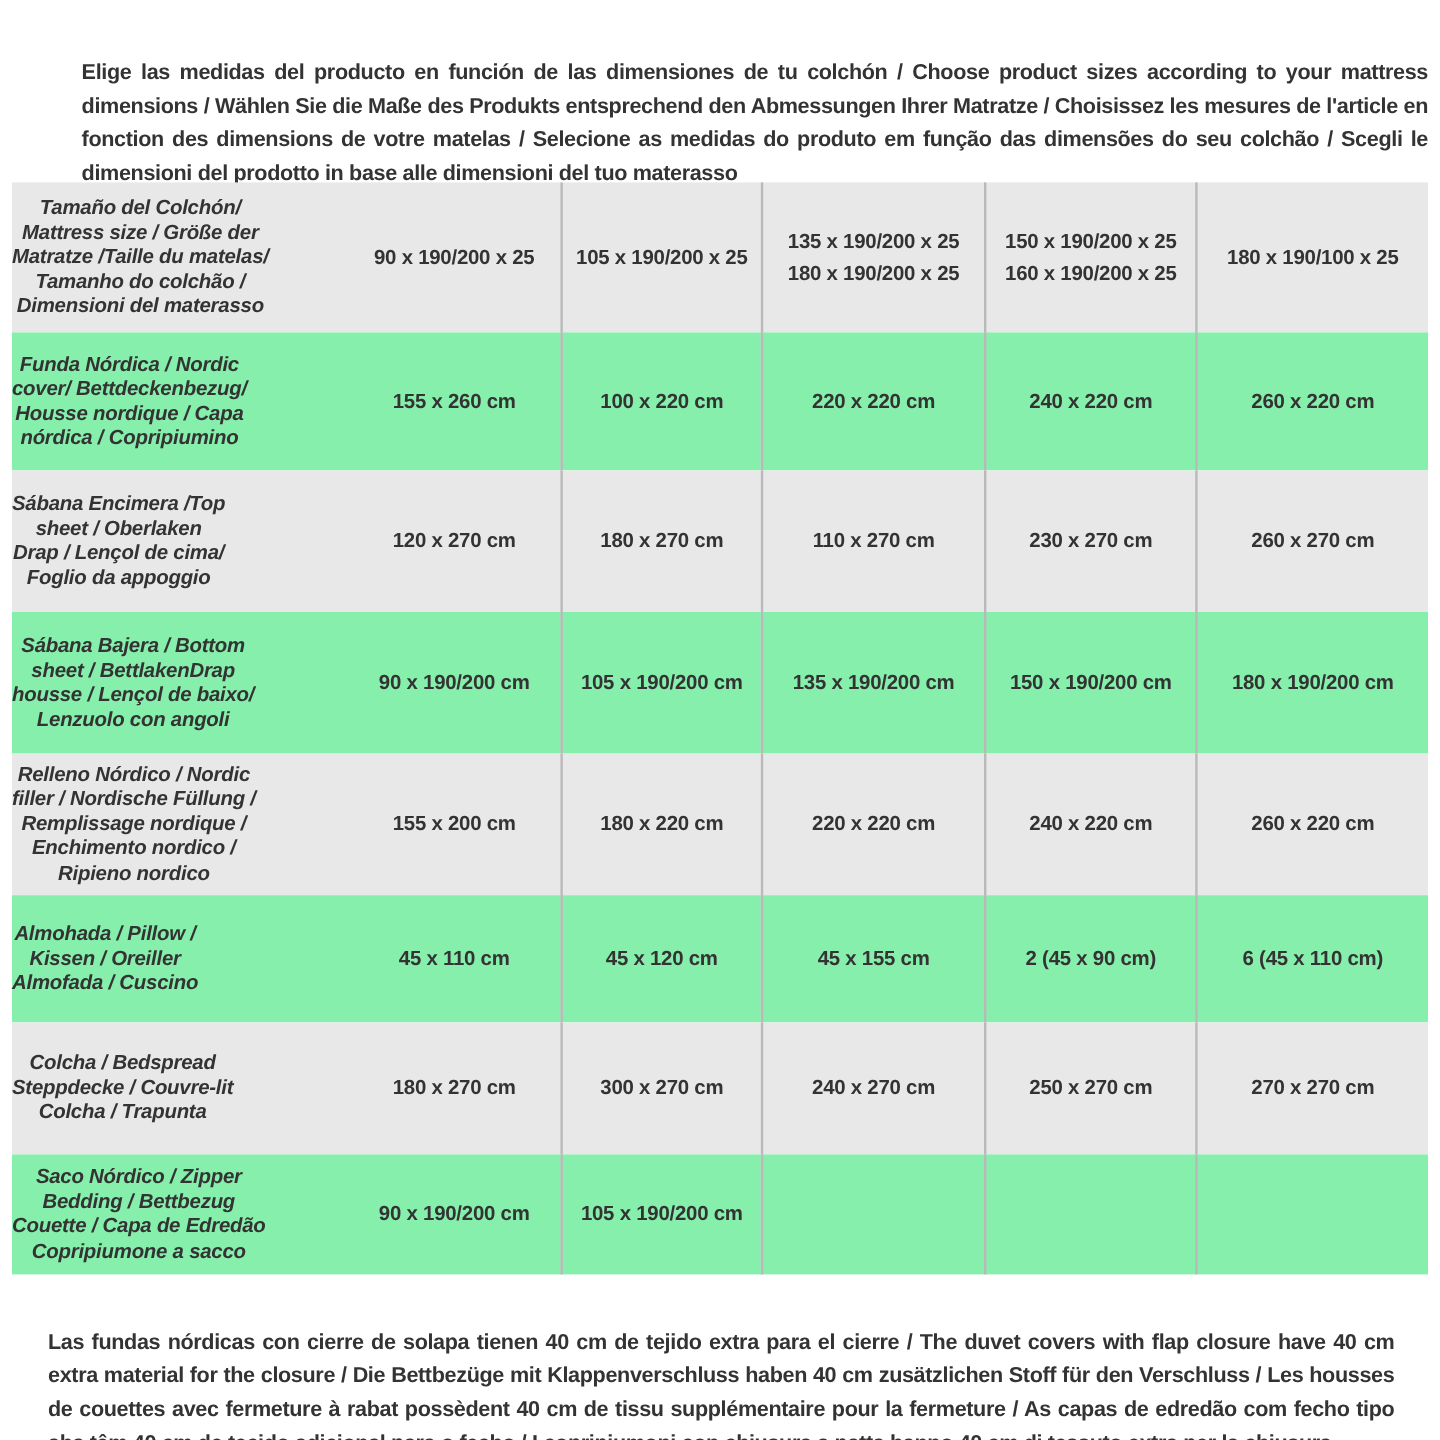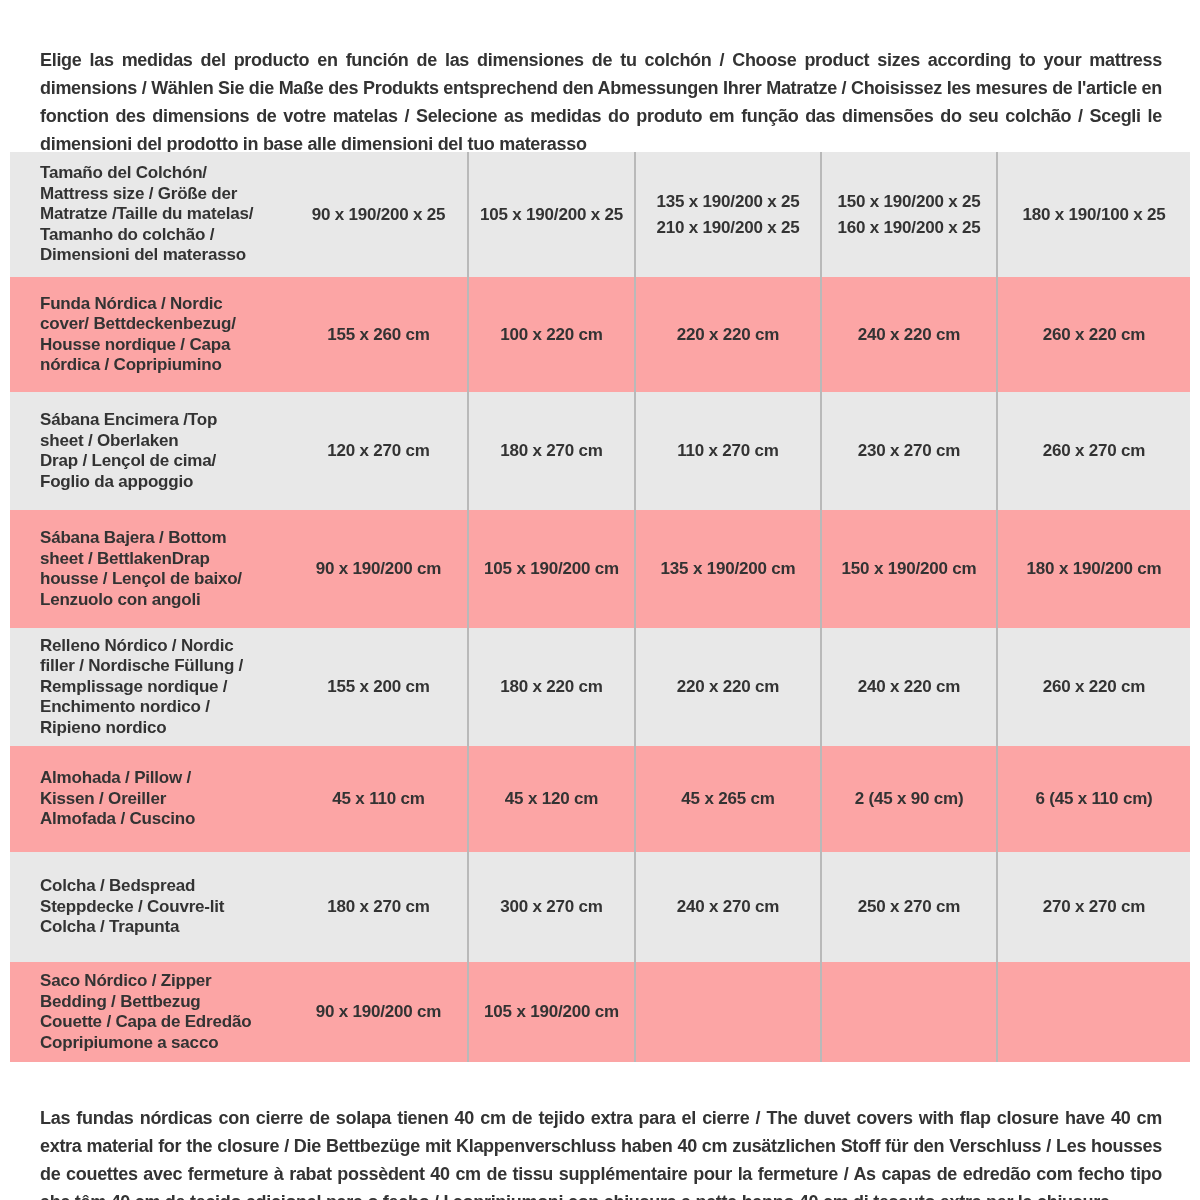--- a/index.html
+++ b/index.html
@@ -16,49 +16,49 @@
     left:40px;
     width:1122px;
     font-size:18px;
     font-weight:bold;
     line-height:28px;
     letter-spacing:-0.3px;
     text-align:justify;
     color:#333333;
     white-space:normal;
   }
-  .note.intro{ top:28px; }
+  .note.intro{ top:28px;margin-left:28px; }
   .note.footer{ top:1086px; }
 
   .size-table{
     position:absolute;
     left:10px; top:152px;
     width:1180px;
     display:grid;
     grid-template-columns:280px 177px 167px 186px 176px 194px;
     grid-template-rows:125px 115px 118px 118px 118px 106px 110px 100px;
   }
   .row{ display:contents; }
   .cell{
     box-sizing:border-box;
     display:flex;
     align-items:center;
     font-weight:bold;
     font-size:17px;
     letter-spacing:-0.2px;
     white-space:pre-line;
-    background:#fca5a5;
+    background:#86efac;
   }
   .row:nth-child(odd) .cell{ background:#e8e8e8; }
   .cell.label{
-    padding-left:30px;
     padding-right:6px;
     justify-content:flex-start;
-    text-align:left;
+    text-align:center;
     line-height:20.5px;
+    font-style:italic;
   }
   .cell.value{
     justify-content:center;
     text-align:center;
     line-height:26px;
   }
   .cell.sep{ border-left:2px solid #b9b9b9; }
 </style>
 </head>
 <body>
@@ -69,21 +69,21 @@
 
   <div class="row">
     <div class="cell label">Tamaño del Colchón/
 Mattress size / Größe der
 Matratze /Taille du matelas/
 Tamanho do colchão /
 Dimensioni del materasso</div>
     <div class="cell value">90 x 190/200 x 25</div>
     <div class="cell value sep">105 x 190/200 x 25</div>
     <div class="cell value sep">135 x 190/200 x 25
-210 x 190/200 x 25</div>
+180 x 190/200 x 25</div>
     <div class="cell value sep">150 x 190/200 x 25
 160 x 190/200 x 25</div>
     <div class="cell value sep">180 x 190/100 x 25</div>
   </div>
 
   <div class="row">
     <div class="cell label">Funda Nórdica /  Nordic
 cover/ Bettdeckenbezug/
 Housse nordique  / Capa
 nórdica / Copripiumino</div>
@@ -130,21 +130,21 @@
     <div class="cell value sep">240 x 220 cm</div>
     <div class="cell value sep">260 x 220 cm</div>
   </div>
 
   <div class="row">
     <div class="cell label">Almohada  / Pillow /
 Kissen / Oreiller
 Almofada / Cuscino</div>
     <div class="cell value">45 x 110 cm</div>
     <div class="cell value sep">45 x 120 cm</div>
-    <div class="cell value sep">45 x 265 cm</div>
+    <div class="cell value sep">45 x 155 cm</div>
     <div class="cell value sep">2 (45 x 90 cm)</div>
     <div class="cell value sep">6 (45 x 110 cm)</div>
   </div>
 
   <div class="row">
     <div class="cell label">Colcha / Bedspread
 Steppdecke / Couvre-lit
 Colcha / Trapunta</div>
     <div class="cell value">180 x 270 cm</div>
     <div class="cell value sep">300 x 270 cm</div>

